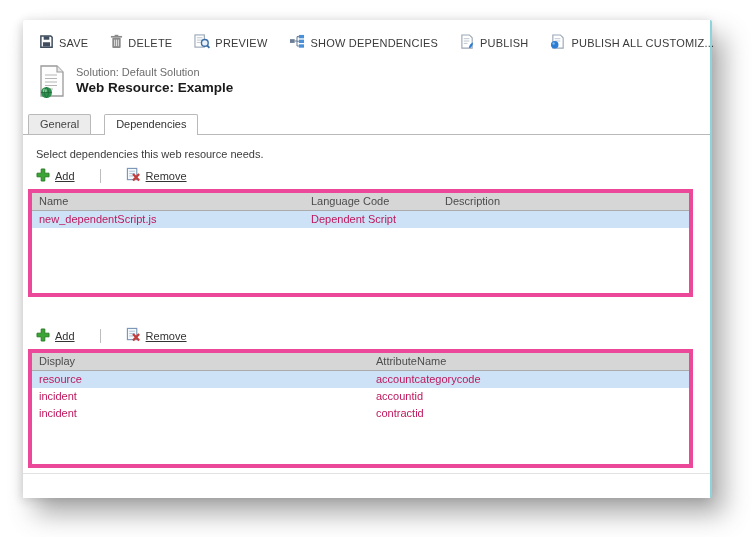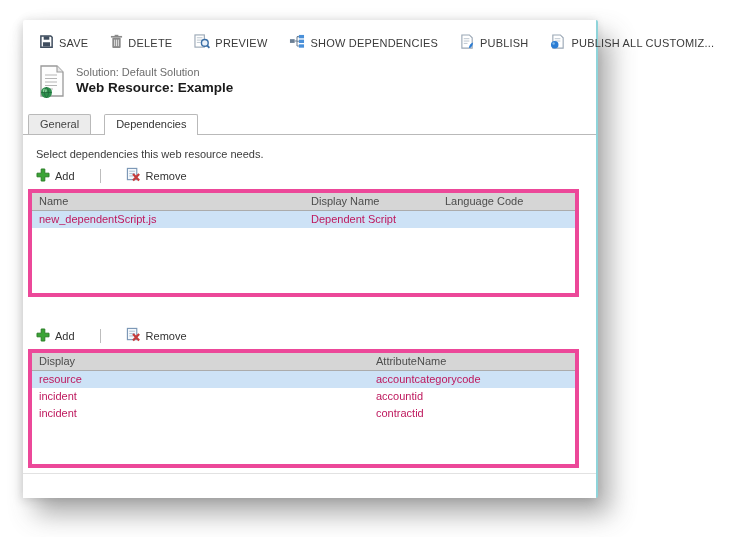--- a/index.html
+++ b/index.html
@@ -1,20 +1,20 @@
 <!DOCTYPE html>
 <html><head>
 <meta charset="utf-8">
 <style>
   * { margin:0; padding:0; box-sizing:border-box; }
   html,body { width:753px; height:537px; background:#ffffff; overflow:hidden;
               font-family:"Liberation Sans","DejaVu Sans",sans-serif; }
 
   .window {
-    position:absolute; left:23px; top:20px; width:575px; height:478px;
+    position:absolute; left:23px; top:20px; width:689px; height:478px;
     background:#fff; border-right:2px solid #8fd4da; border-radius:2px;
     box-shadow: 12px 16px 26px rgba(70,70,70,.45), -3px 4px 10px rgba(0,0,0,.10), 0 -2px 8px rgba(0,0,0,.06);
   }
 
   
   .cmdbar { display:flex; align-items:center; gap:22px; padding:14px 0 6px 16px; }
   .cmd { display:flex; align-items:center; gap:5px; font-size:11px; color:#3a3a3a;
          letter-spacing:.2px; cursor:default; white-space:nowrap; }
   .cmd svg { flex:0 0 auto; }
 
@@ -28,21 +28,21 @@
           border-bottom:1px solid #b9b9b9; height:22px; }
   .tab { font-size:11px; color:#444; padding:3px 11px 4px 11px; margin-right:13px;
          border:1px solid #b9b9b9; border-bottom:none; background:#ececec;
          border-radius:2px 2px 0 0; position:relative; }
   .tab.active { background:#fff; margin-bottom:-1px; padding-bottom:5px; color:#333; }
 
   
   .content { padding:0 17px 0 5px; }
   .instruction { font-size:11px; color:#3c3c3c; margin:13px 0 3px 8px; }
 
-  .listbar { display:flex; align-items:center; gap:22px; padding:4px 0 5px 8px; font-size:11px; color:#333; }
+  .listbar { display:flex; align-items:center; gap:22px; padding:4px 0 5px 8px; font-size:11px; color:#333;text-decoration:underline; }
   .listbar .btn { display:flex; align-items:center; gap:5px; cursor:default; }
   .listbar .sep { width:1px; height:14px; background:#bdbdbd; margin:0 3px; }
 
   .grid-table { border:4px solid #ec4899; background:#fff; }
   .thead { background:#d6d6d6; border-bottom:1px solid #ababab; color:#4c4c4c; }
   .grid4 { display:grid; grid-template-columns:272px 134px 140px 1fr; }
   .grid2 { display:grid; grid-template-columns:337px 1fr; }
   .tcell { font-size:11px; line-height:17px; padding-left:7px; white-space:nowrap;
            overflow:hidden; text-overflow:ellipsis; color:inherit; }
   .trow { color:#be185d; }
@@ -154,21 +154,20 @@
               <path d="M3.5 4.5h6 M3.5 7h6 M3.5 9.5h4" stroke="#a9bccf" stroke-width="1"></path>
               <path d="M7.5 7.5L14 14.5 M14 7.5L7.5 14.5" stroke="#c43b3b" stroke-width="2.4"></path>
             </svg></span>
         <span>Remove</span>
       </div>
     </div>
 
     <div class="grid-table">
       <div class="thead grid4">
         <span class="tcell">Name</span>
-        <span class="tcell">Display Name</span>
         <span class="tcell">Language Code</span>
         <span class="tcell">Description</span>
       </div>
       <div class="tbody-1">
           <div class="trow grid4 selected">
             <span class="tcell">new_dependentScript.js</span>
             <span class="tcell">Dependent Script</span>
             <span class="tcell"></span>
             <span class="tcell"></span>
           </div>

